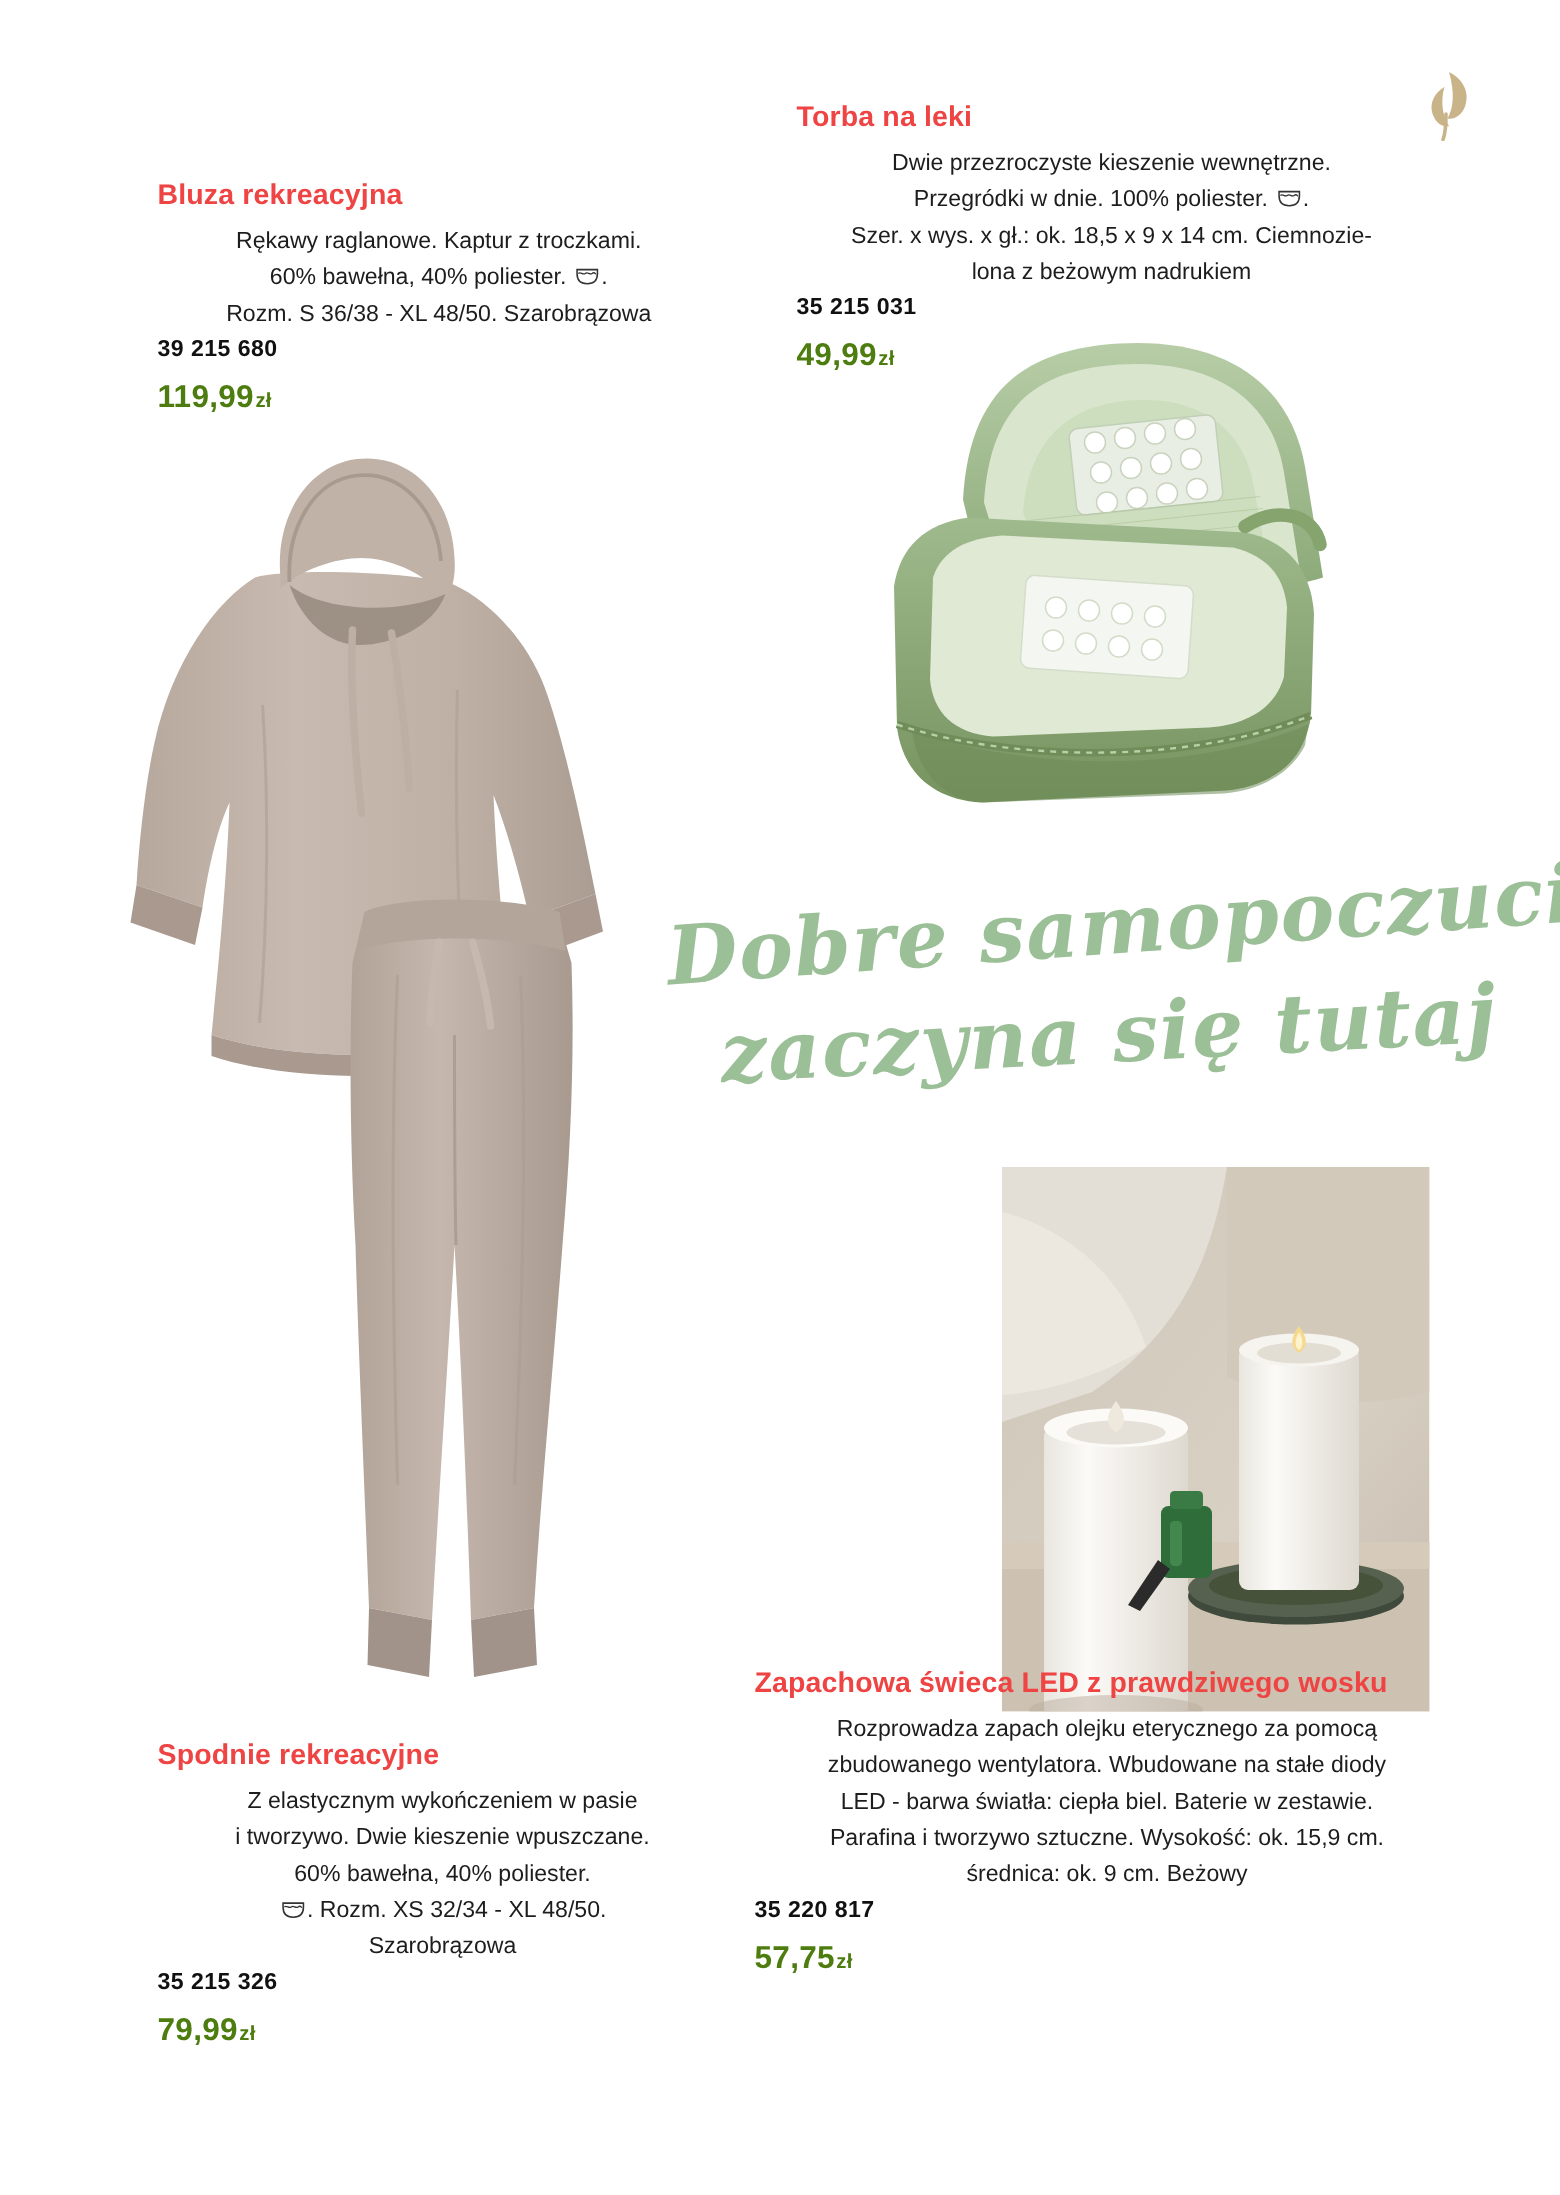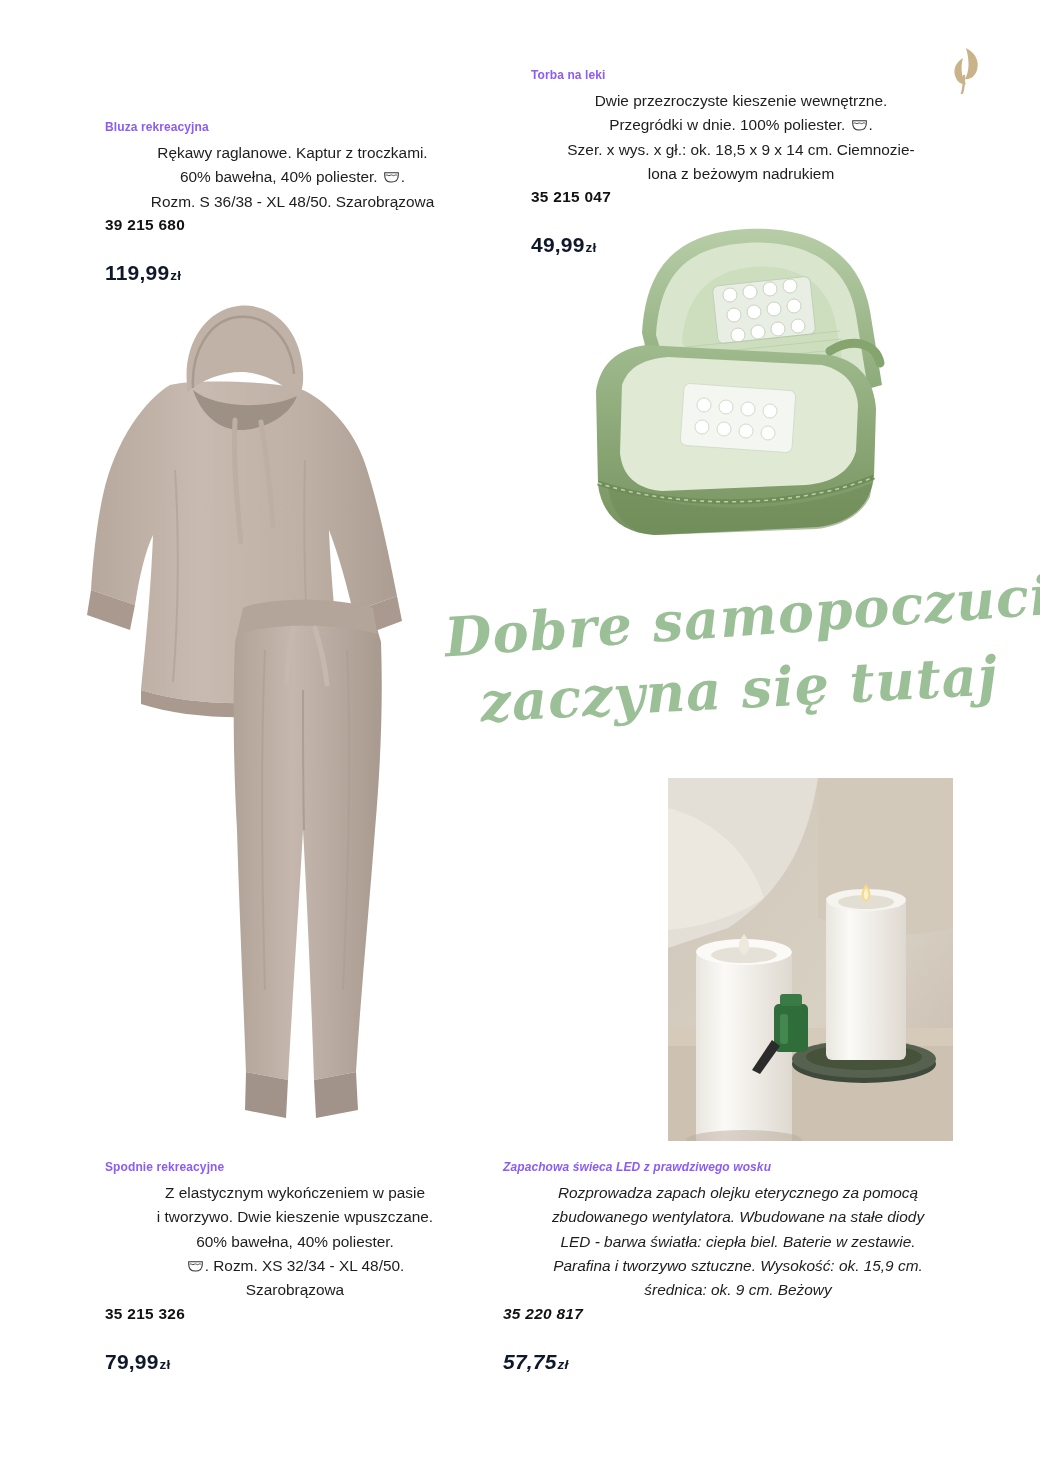--- a/index.html
+++ b/index.html
@@ -12,47 +12,47 @@
     width: 1040px;
     height: 1463px;
     position: relative;
     font-family: "Liberation Sans", sans-serif;
     color: #1a1a1a;
     overflow: hidden;
   }
 
   
   .prod-title {
-    font-size: 12px;
+    font-size: 19px;
     font-weight: bold;
     letter-spacing: .1px;
     margin: 0 0 7px 0;
-    color: #8b5cf6;
+    color: #ef4444;
   }
   .prod-desc {
     font-size: 15.4px;
     line-height: 1.58;
     color: #1d1d1d;
     margin: 0;
     font-weight: 400;
     text-align: center;
   }
   .prod-code {
     font-size: 15.4px;
     font-weight: bold;
     letter-spacing: .3px;
     margin-top: 2px;
     color: #111;
   }
   .prod-price {
     font-size: 21px;
     font-weight: bold;
     letter-spacing: .2px;
-    margin-top: 27px;
-    color: #0f172a;
+    margin-top: 11px;
+    color: #4d7c0f;
   }
   .prod-price .cur {
     font-size: 13.5px;
     font-weight: bold;
     margin-left: 1px;
   }
   .wash-icon {
     display: inline-block;
     width: 17px;
     height: 14px;
@@ -84,23 +84,22 @@
   }
   #block-spodnie {
     position: absolute;
     left: 105px;
     top: 1160px;
     width: 380px;
   }
   #block-swieca {
     position: absolute;
     left: 503px;
-    top: 1160px;
+    top: 1112px;
     width: 470px;
-    font-style: italic;
   }
 
   
   #img-outfit {
     position: absolute;
     left: 75px;
     top: 290px;
     width: 390px;
     height: 860px;
   }
@@ -184,21 +183,21 @@
   <p class="prod-desc">
     <span>Dwie przezroczyste kieszenie wewnętrzne.</span><br>
     <span>Przegródki w dnie. 100% poliester.</span>
     <svg class="wash-icon" viewBox="0 0 20 16">
       <path d="M2 3 h16 v3 c0 5 -2 8 -8 8 s-8 -3 -8 -8 z" fill="none" stroke="#333" stroke-width="1.2"></path>
       <path d="M3 6 c2 -1.6 3.4 1.6 5.4 0 s3.4 1.6 5.4 0 s2.6 0.6 3.2 0.6" fill="none" stroke="#333" stroke-width="1"></path>
     </svg>.<br>
     <span>Szer. x wys. x gł.: ok. 18,5 x 9 x 14 cm. Ciemnozie-</span><br>
     <span>lona z beżowym nadrukiem</span>
   </p>
-  <div class="prod-code">35 215 047</div>
+  <div class="prod-code">35 215 031</div>
   <div class="prod-price">
     <span>49,99</span><span class="cur">zł</span>
   </div>
 </div>
 
 <svg id="img-outfit" viewBox="0 0 390 860">
   <defs>
     <linearGradient id="gBeige" x1="0" y1="0" x2="1" y2="0">
       <stop offset="0%" stop-color="#b7a89d"></stop>
       <stop offset="35%" stop-color="#c8bab0"></stop>

